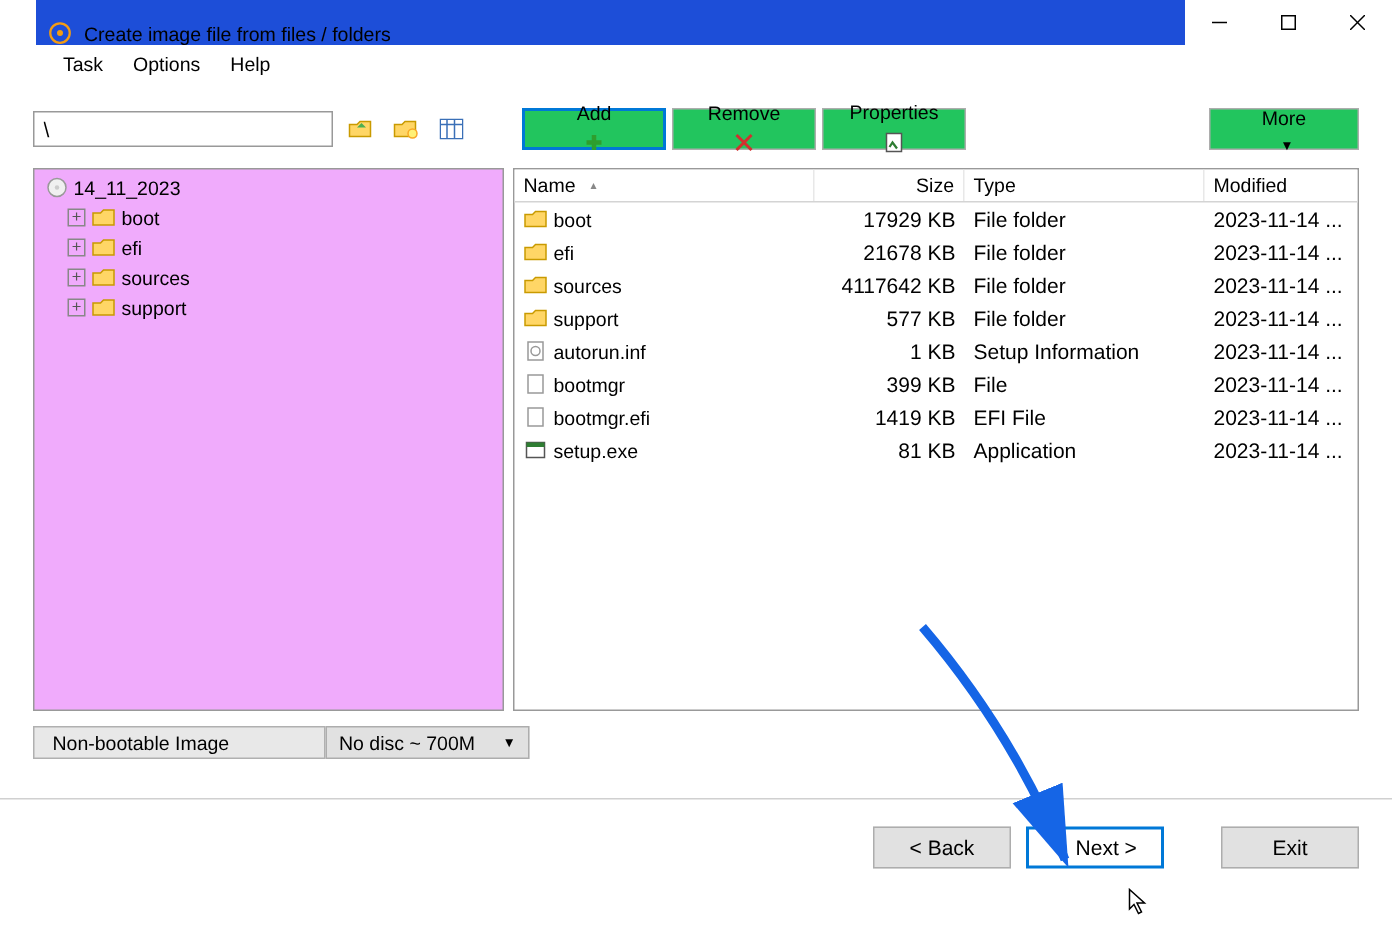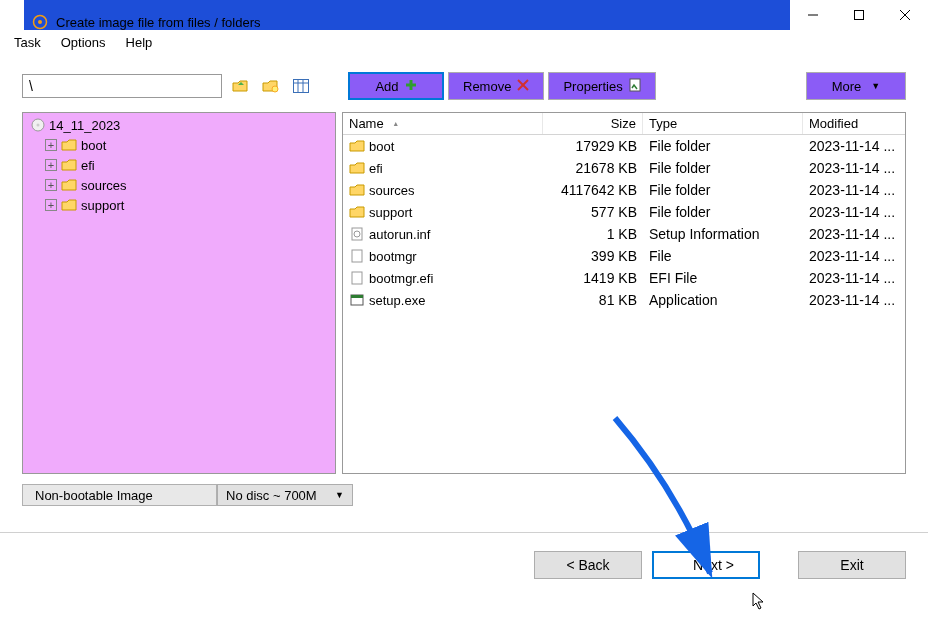--- a/index.html
+++ b/index.html
@@ -3,30 +3,30 @@
   <meta charset="utf-8">
   <style>
     * { margin: 0; padding: 0; box-sizing: border-box; font-family: "Segoe UI", Tahoma, sans-serif; font-size: 13px; }
     body { background: #fff; width: 928px; height: 621px; overflow: hidden; position: relative; }
     
     .titlebar { height: 30px; display: flex; align-items: flex-end; padding: 0 0 0 8px; background: #1d4ed8; margin-left: 24px; }
     .titlebar-icon { width: 16px; height: 16px; margin-right: 8px; }
     .titlebar-text { flex: 1; font-size: 13px; }
     .titlebar-btn { width: 46px; height: 30px; display: flex; align-items: center; justify-content: center; background: #fff; border: none; }
     
-    .menubar { height: 24px; display: flex; align-items: center; padding: 0 4px; gap: 0; }
+    .menubar { height: 24px; display: flex; align-items: center; padding: 0 4px; gap: 0; margin-left: 28px; }
     .menu-item { padding: 2px 10px; font-size: 13px; color: #000; }
     
     .content { padding: 18px 22px 0 22px; }
     
     .top-row { display: flex; align-items: center; gap: 4px; margin-bottom: 12px; }
     .path-input { width: 200px; height: 24px; border: 1px solid #999; padding: 2px 6px; font-size: 14px; }
     .icon-btn { width: 22px; height: 22px; display: inline-flex; align-items: center; justify-content: center; border: none; background: transparent; margin-left: 4px; }
     
-    .btn { height: 28px; padding: 0 14px; border: 1px solid #adadad; background: #8b5cf6; display: inline-flex; align-items: center; justify-content: center; gap: 6px; font-size: 13px; }
+    .btn { height: 28px; padding: 0 14px; border: 1px solid #adadad; background: #22c55e; display: inline-flex; align-items: center; justify-content: center; gap: 6px; font-size: 13px; flex-direction: column; }
     .btn.primary { border: 2px solid #0078d7; }
     .top-btn { min-width: 96px; }
     .more-btn { min-width: 100px; margin-left: auto; }
     
     .panels { display: flex; gap: 6px; height: 362px; }
     .tree-panel { width: 314px; border: 1px solid #999; background: #f0abfc; padding: 2px 0; overflow: auto; }
     .list-panel { flex: 1; border: 1px solid #999; background: #fff; display: flex; flex-direction: column; overflow: hidden; }
     
     .tree-node { display: flex; align-items: center; height: 20px; padding-left: 8px; font-size: 14px; }
     .tree-node.child { padding-left: 22px; }
@@ -53,21 +53,21 @@
     .file-icon { width: 16px; height: 14px; flex-shrink: 0; }
     
     .status-row { display: flex; align-items: flex-start; gap: 0; margin-top: 10px; height: 22px; }
     .status-label { width: 195px; border: 1px solid #b0b0b0; height: 22px; background: #e8e8e8; display: flex; align-items: center; padding: 0 12px; font-size: 13px; }
     .status-bar { flex: 1; height: 22px; background: linear-gradient(to bottom, #c03030 0%, #901818 45%, #801010 55%, #b02828 100%); border: 1px solid #7a1414; display: flex; align-items: center; justify-content: center; color: #fff; font-size: 13px; margin: 0 6px; }
     .disc-select { width: 136px; height: 22px; border: 1px solid #adadad; background: #e1e1e1; display: flex; align-items: center; padding: 0 8px; font-size: 13px; justify-content: space-between; }
     
     .hr { border: none; border-top: 1px solid #d0d0d0; margin: 26px 0 0 0; }
     
     .footer { display: flex; justify-content: flex-end; gap: 10px; padding: 18px 22px 0 0; }
-    .footer-btn { width: 108px; height: 28px; border: 1px solid #adadad; background: #e1e1e1; font-size: 14px; }
+    .footer-btn { width: 92px; height: 28px; border: 1px solid #adadad; background: #e1e1e1; font-size: 14px; }
     .footer-btn.primary { border: 2px solid #0078d7; background: #fff; padding-left: 15px; }
     
     .arrow { position: absolute; left: 575px; top: 408px; pointer-events: none; }
     .cursor { position: absolute; left: 752px; top: 592px; pointer-events: none; }
     
     .dropdown-caret { font-size: 9px; margin-left: 4px; }
   </style>
 </head>
 <body>
 

